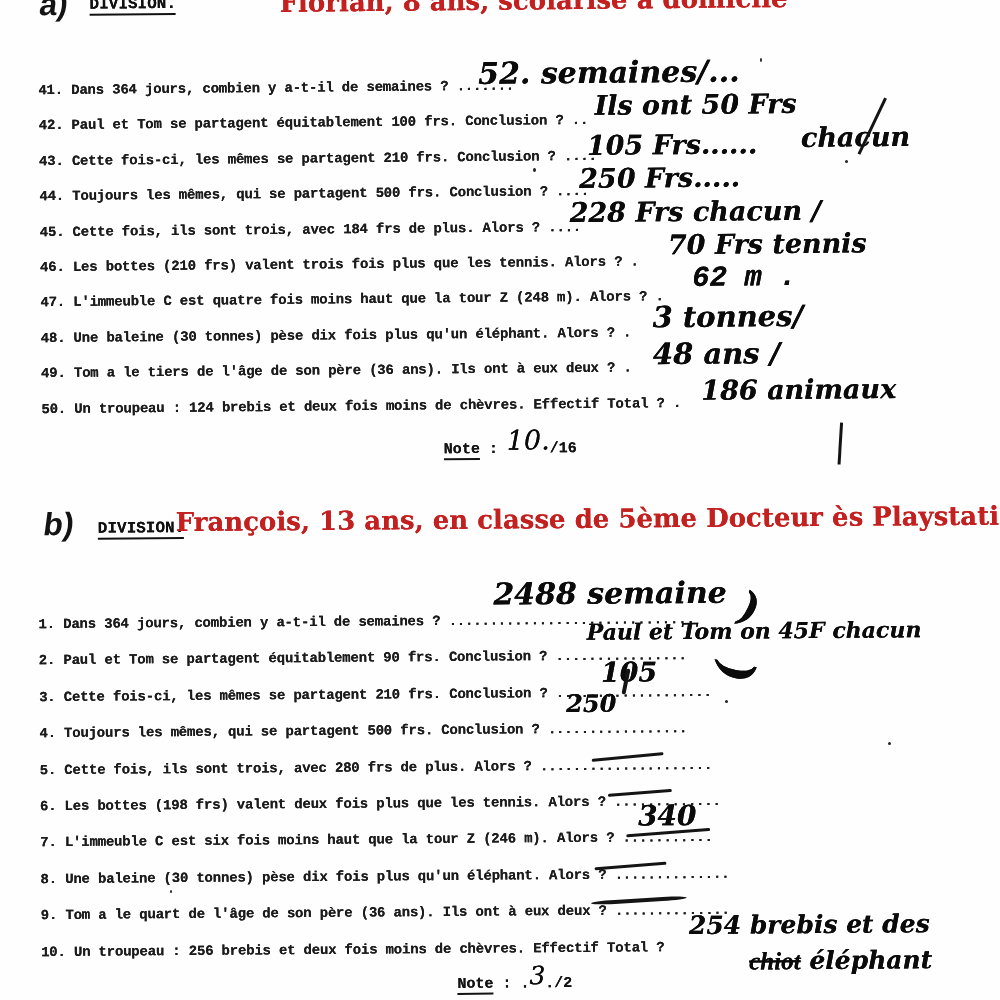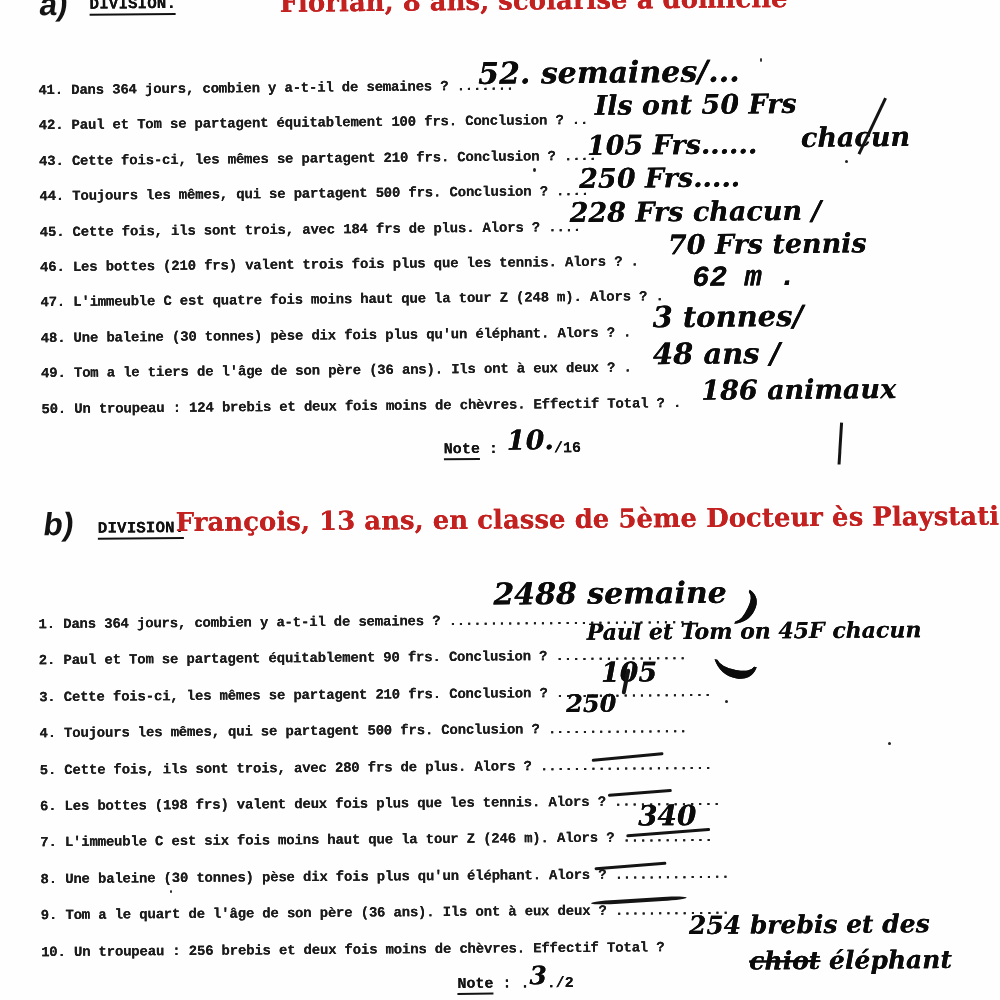--- a/index.html
+++ b/index.html
@@ -19,21 +19,21 @@
   .red-title{position:absolute;font-family:"DejaVu Serif",serif;font-weight:700;color:#c32020;
              white-space:nowrap;text-shadow:0 0 .5px #c32020;}
 
   
   .row{position:absolute;left:40px;height:22px;white-space:nowrap;}
   .qtext{font:700 14px/20px "Liberation Mono","DejaVu Sans Mono",monospace;color:#1c1c1c;
          letter-spacing:-0.2px;text-shadow:0 0 .5px #1c1c1c;}
   .hand,.hand2,.hand-extra,.mark{position:absolute;font-family:"DejaVu Serif",serif;
          font-style:italic;font-weight:700;color:#0b0b0b;white-space:nowrap;
          text-shadow:0 0 .5px #0b0b0b;}
-  .struck{text-decoration:line-through;}
+  .struck{text-decoration:line-through;font-family:Liberation Serif, serif;}
   .strike{position:absolute;height:3px;background:#141414;border-radius:3px;}
   .pen{position:absolute;background:#141414;}
 
   
   .r-a0 .hand{left:440px;top:-20px;font-size:30px;}
   .r-a1 .hand{left:556px;top:-20px;font-size:27px;}
   .r-a1 .hand-extra{left:762px;top:14px;font-size:27px;}
   .r-a1 .pen{left:832px;top:-12px;width:3px;height:62px;transform:rotate(26deg);}
   .r-a2 .hand{left:548px;top:-16px;font-size:27px;}
   .r-a3 .hand{left:540px;top:-18px;font-size:27px;}
@@ -61,21 +61,21 @@
   .r-b9 .hand{left:648px;top:-26px;font-size:25px;}
   .r-b9 .hand2{left:708px;top:10px;font-size:25px;}
 
   
   .note-row{position:absolute;white-space:nowrap;}
   .note-label{font:700 15px "Liberation Mono","DejaVu Sans Mono",monospace;color:#141414;
               border-bottom:2.5px solid #141414;text-shadow:0 0 .6px #141414;}
   .note-sep{font:700 15px "Liberation Mono","DejaVu Sans Mono",monospace;color:#141414;
             text-shadow:0 0 .6px #141414;}
   .hand-inline{display:inline-block;font-family:"DejaVu Serif",serif;font-style:italic;
-               font-weight:700;color:#0b0b0b;transform:translateY(-3px);text-shadow:0 0 .5px #0b0b0b;}
+               font-weight:400;color:#0b0b0b;transform:translateY(-3px);text-shadow:0 0 .5px #0b0b0b;}
   .note-a .hand-inline{font-size:27px;}
   .note-b .hand-inline{font-size:25px;}
 
   .speck{position:absolute;background:#222;border-radius:50%;}
 </style>
 </head>
 <body>
 
 <div class="page">
 

